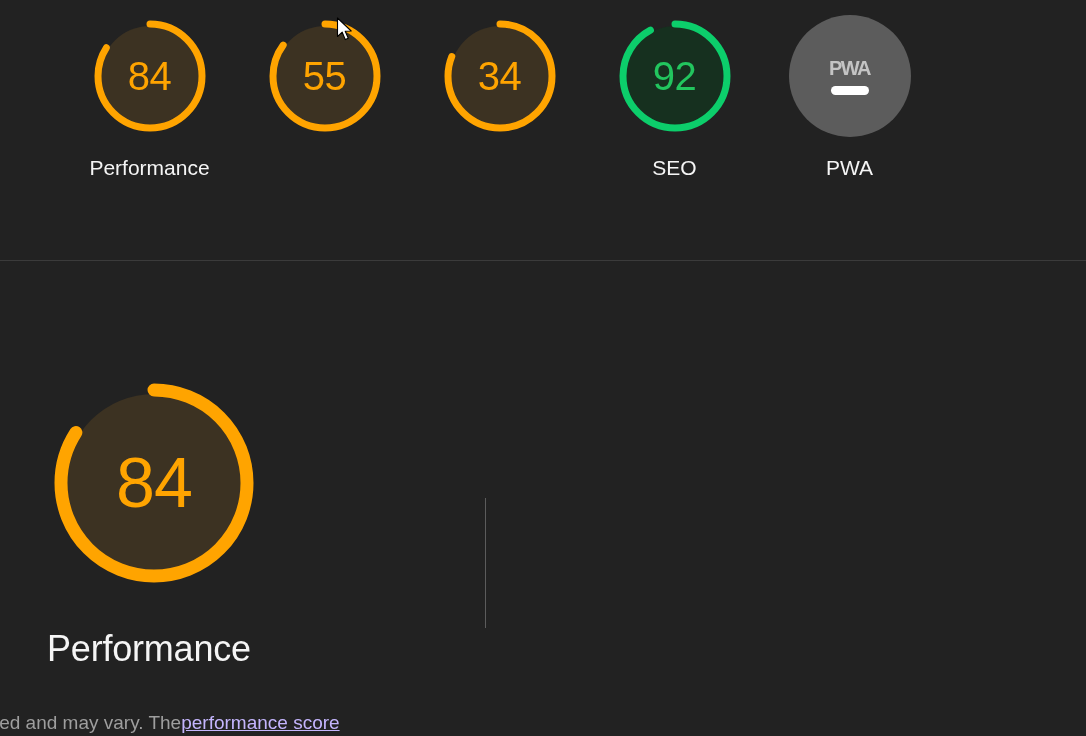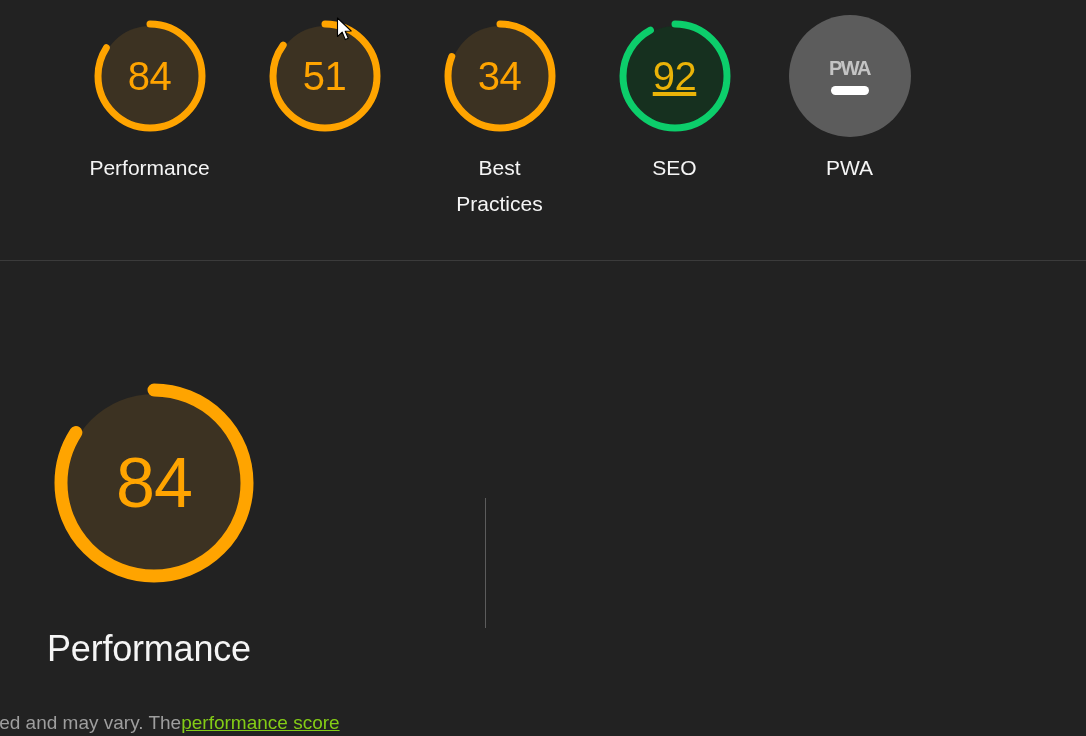--- a/index.html
+++ b/index.html
@@ -66,21 +66,21 @@
     height: 122px;
     display: flex;
     align-items: center;
     justify-content: center;
     font-size: 40px;
     line-height: 1;
     letter-spacing: -0.5px;
   }
 
   .gauge-num.orange { color: #ffa400; }
-  .gauge-num.green  { color: #eab308; text-decoration: underline; }
+  .gauge-num.green  { color: #22c55e; }
 
   .gauge-label {
     margin-top: 13px;
     font-size: 21px;
     line-height: 36px;
     color: #f5f5f5;
     text-align: center;
     max-width: 130px;
   }
 
@@ -189,21 +189,21 @@
     white-space: nowrap;
     overflow: hidden;
   }
 
   .footer-note .clipped {
     margin-left: -42px;
     display: inline-block;
   }
 
   .footer-note a {
-    color: #84cc16;
+    color: #c4b5fd;
   }
 
   
   .cursor {
     position: absolute;
     left: 336px;
     top: 17px;
     width: 18px;
     height: 26px;
     pointer-events: none;
@@ -226,33 +226,32 @@
       </div>
       <div class="gauge-label">Performance</div>
     </a>
 
     <a class="gauge-wrap" href="#">
       <div class="gauge">
         <svg viewBox="0 0 122 122" aria-hidden="true">
           <circle cx="61" cy="61" r="50" fill="#3c3222" stroke="none"></circle>
           <circle cx="61" cy="61" r="52" fill="none" stroke="#ffa400" stroke-width="7" stroke-linecap="round" stroke-dasharray="277.7 326.7" stroke-dashoffset="0"></circle>
         </svg>
-        <div class="gauge-num orange">51</div>
+        <div class="gauge-num orange">55</div>
       </div>
     </a>
 
     <a class="gauge-wrap" href="#">
       <div class="gauge">
         <svg viewBox="0 0 122 122" aria-hidden="true">
           <circle cx="61" cy="61" r="50" fill="#3c3222" stroke="none"></circle>
           <circle cx="61" cy="61" r="52" fill="none" stroke="#ffa400" stroke-width="7" stroke-linecap="round" stroke-dasharray="264.6 326.7" stroke-dashoffset="0"></circle>
         </svg>
         <div class="gauge-num orange">34</div>
       </div>
-      <div class="gauge-label">Best Practices</div>
     </a>
 
     <a class="gauge-wrap" href="#">
       <div class="gauge">
         <svg viewBox="0 0 122 122" aria-hidden="true">
           <circle cx="61" cy="61" r="50" fill="#16301f" stroke="none"></circle>
           <circle cx="61" cy="61" r="52" fill="none" stroke="#0cce6b" stroke-width="7" stroke-linecap="round" stroke-dasharray="300.6 326.7" stroke-dashoffset="0"></circle>
         </svg>
         <div class="gauge-num green">92</div>
       </div>

